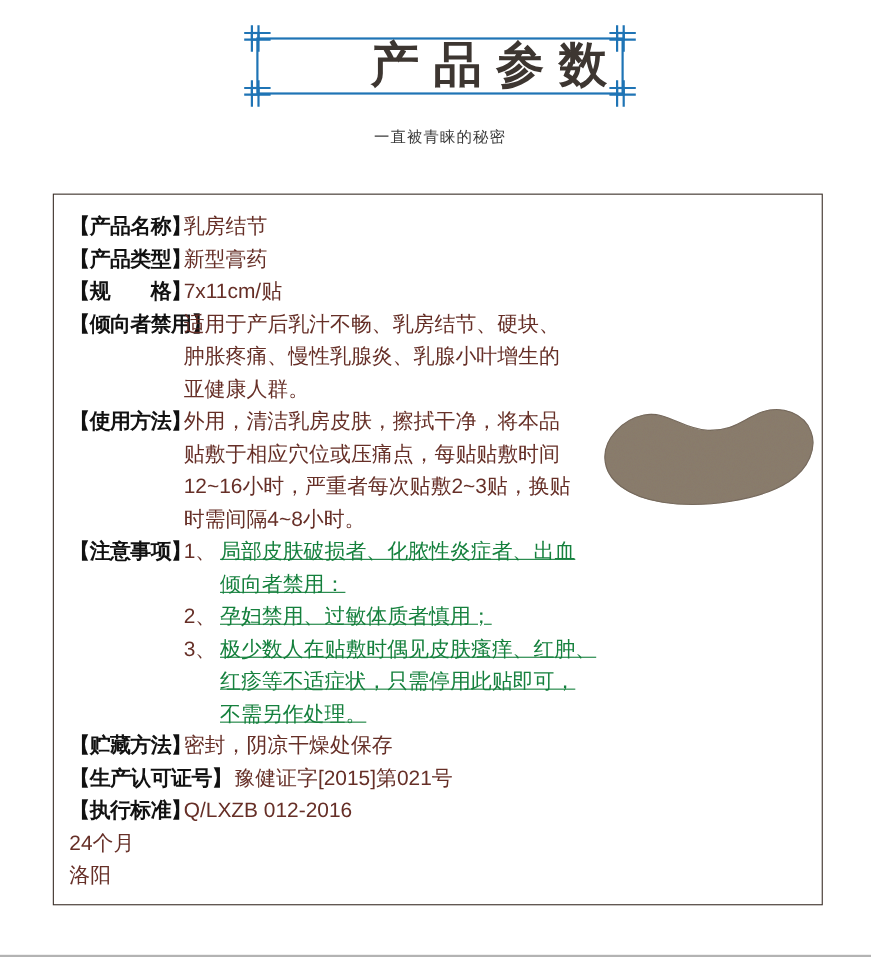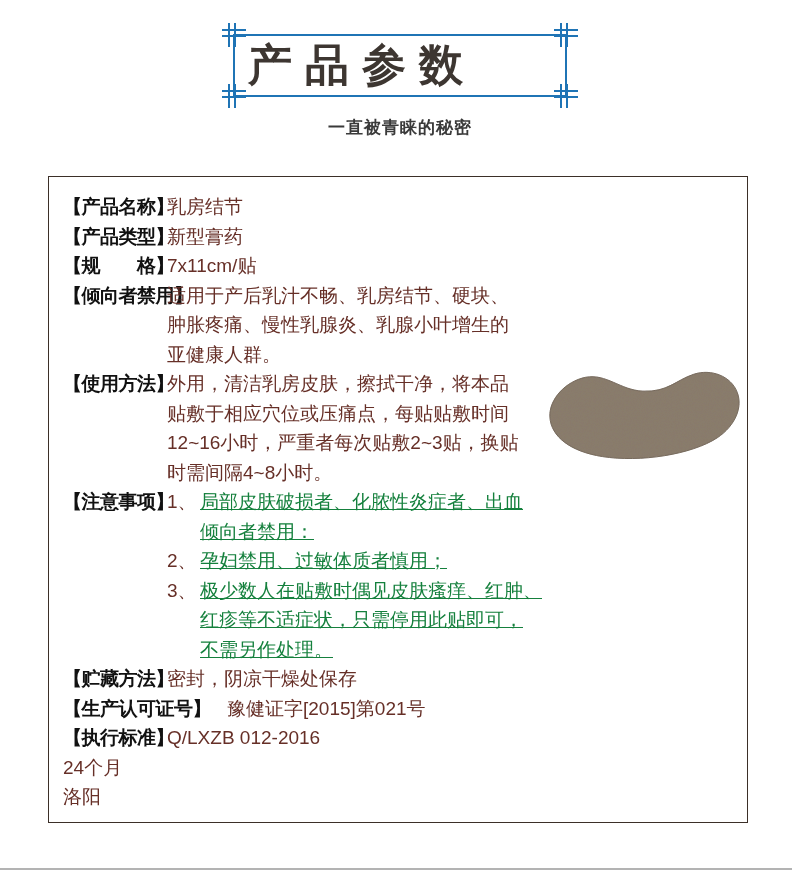--- a/index.html
+++ b/index.html
@@ -11,23 +11,23 @@
     font-family: "Liberation Sans", sans-serif;
     overflow: hidden;
     box-sizing: border-box;
     border-bottom: 2px solid #b3b3b3;
   }
 
   
   .title-frame {
     position: absolute;
     left: 233px; top: 34px;
-    width: 334px; height: 63px;
+    width: 334px; height: 52px;
     border: 2px solid #1f74b5;
-    display: flex; align-items: center; justify-content: flex-start;
+    display: flex; align-items: center; justify-content: flex-end;
     box-sizing: border-box;
   }
   .title-text {
     font-family: "Liberation Serif", serif;
     font-size: 44px;
     font-weight: 600;
     color: #3d3631;
     letter-spacing: 13px;
     text-indent: 13px;
     white-space: nowrap;
@@ -40,22 +40,22 @@
   .corner-orn.tl { left: -14px; top: -14px; }
   .corner-orn.tr { right: -14px; top: -14px; }
   .corner-orn.bl { left: -14px; bottom: -14px; }
   .corner-orn.br { right: -14px; bottom: -14px; }
 
   .subtitle {
     position: absolute;
     left: 233px; top: 116px;
     width: 334px;
     text-align: center;
-    font-size: 17px;
-    font-weight: 700;
+    font-size: 14px;
+    font-weight: 400;
     color: #3a3a3a;
     letter-spacing: 1px;
   }
 
   
   .info-box {
     position: absolute;
     left: 48px; top: 176px;
     width: 700px; height: 647px;
     border: 1px solid #3b2f28;
@@ -69,21 +69,21 @@
     line-height: 29.5px;
   }
   .row .label {
     flex: 0 0 auto;
     width: 104px;
     font-weight: 700;
     color: #111111;
     letter-spacing: -0.5px;
     white-space: nowrap;
   }
-  .row.wide-label .label { width: auto; margin-right: 16px; }
+  .row.wide-label .label { width: auto; margin-right: 2px; }
   .row .value {
     flex: 0 1 auto;
     color: #662f27;
     white-space: pre-line;
   }
   .notes { display: flex; flex-direction: column; }
   .note-item { display: flex; align-items: flex-start; }
   .note-item .num {
     flex: 0 0 33px;
     color: #662f27;

